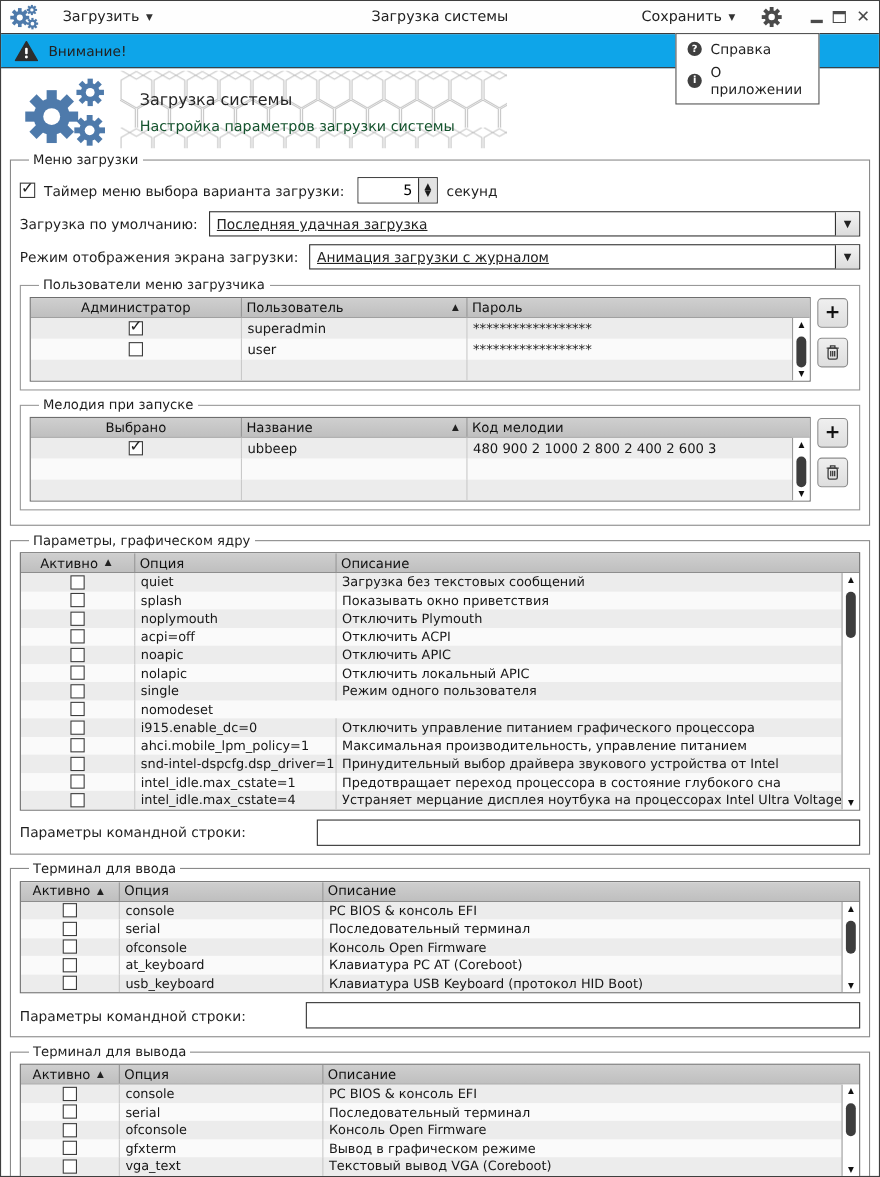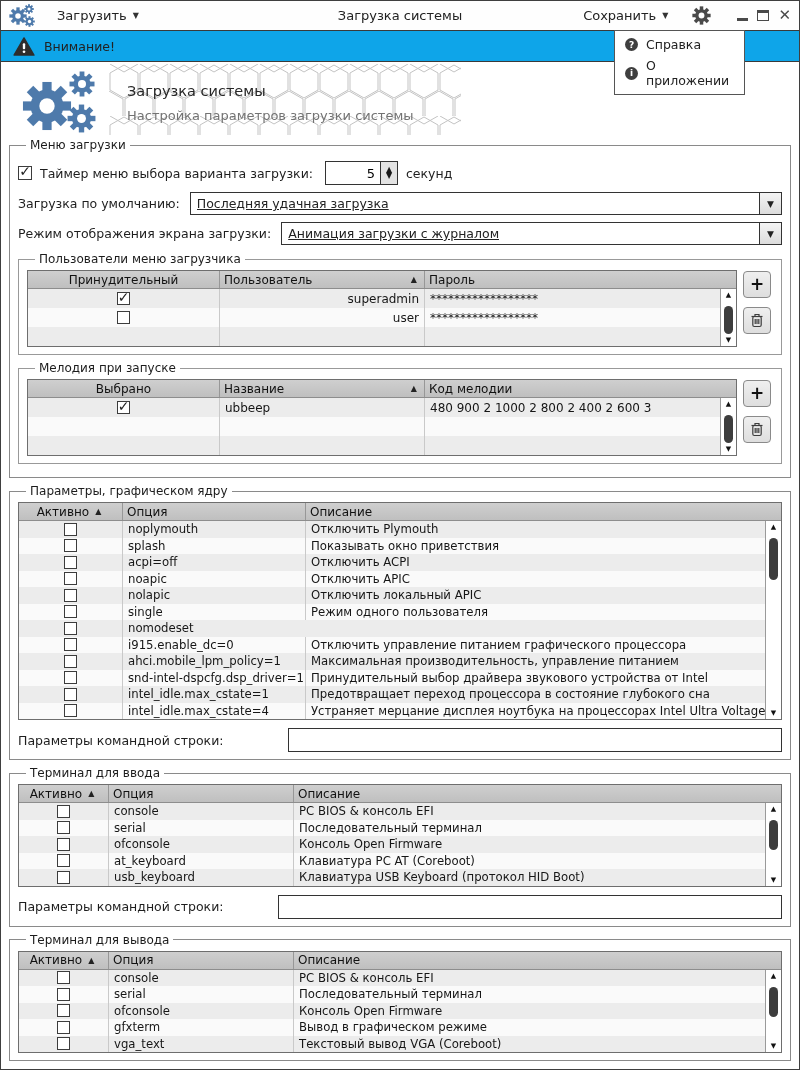--- a/index.html
+++ b/index.html
@@ -32,21 +32,21 @@
   .popmenu .mi { display:flex; align-items:center; gap:8px; padding:3px 10px; font-size:12.5px; }
   .mi-ico { width:13px; height:13px; border-radius:50%; background:#3f3f3f; color:#fff;
             font-size:9px; font-weight:bold; display:flex; align-items:center; justify-content:center; flex:0 0 auto; }
 
   
   .appheader { height:76px; position:relative; flex:0 0 auto; padding:6px 0 0 18px; display:flex; align-items:center; }
   .hexbg { position:absolute; left:108px; top:2px; width:352px; height:71px; }
   .logo { width:88px; height:64px; position:relative; flex:0 0 auto; }
   .hdr-text { margin-left:20px; position:relative; z-index:2; }
   .hdr-title { font-size:14.5px; color:#262626; margin-bottom:9px; }
-  .hdr-sub { font-size:13px; color:#737373; }
+  .hdr-sub { font-size:13px; color:#14532d; }
 
   
   fieldset { border:1px solid #8a8a8a; margin:0 8px 6px 8px; padding:4px 8px 7px 8px; }
   legend { font-size:12px; padding:0 4px; margin-left:8px; color:#1c1c1c; }
   fieldset.inner { border-color:#999; margin:4px 0 6px 0; }
 
   .frow { display:flex; align-items:center; margin:5px 0 7px 0; }
   .lbl { font-size:12.5px; color:#1e1e1e; }
 
   
@@ -86,21 +86,21 @@
   .tr:nth-child(odd) { background:#ececec; }
   .tr:nth-child(even) { background:#fafafa; }
   .td { font-size:12px; display:flex; align-items:center; padding:0 5px; border-right:1px solid #c9c9c9;
         overflow:hidden; white-space:nowrap; color:#161616; }
   .td:last-child { border-right:0; }
   .td.c-check { justify-content:center; }
   .td .cb { width:13px; height:13px; border-width:1.4px; }
 
   
   .tbl-users .th:nth-child(1), .tbl-users .td:nth-child(1) { width:192px; flex:0 0 auto; }
-  .tbl-users .th:nth-child(2), .tbl-users .td:nth-child(2) { width:205px; flex:0 0 auto;justify-content:flex-end; }
+  .tbl-users .th:nth-child(2), .tbl-users .td:nth-child(2) { width:205px; flex:0 0 auto; }
   .tbl-users .th:nth-child(3), .tbl-users .td:nth-child(3) { flex:1; }
   .tbl-melody .th:nth-child(1), .tbl-melody .td:nth-child(1) { width:192px; flex:0 0 auto; }
   .tbl-melody .th:nth-child(2), .tbl-melody .td:nth-child(2) { width:205px; flex:0 0 auto; }
   .tbl-melody .th:nth-child(3), .tbl-melody .td:nth-child(3) { flex:1; }
   .tbl-kernel .th:nth-child(1), .tbl-kernel .td:nth-child(1) { width:104px; flex:0 0 auto; }
   .tbl-kernel .th:nth-child(2), .tbl-kernel .td:nth-child(2) { width:183px; flex:0 0 auto; }
   .tbl-kernel .th:nth-child(3), .tbl-kernel .td:nth-child(3) { flex:1; }
   .tbl-term .th:nth-child(1), .tbl-term .td:nth-child(1) { width:90px; flex:0 0 auto; }
   .tbl-term .th:nth-child(2), .tbl-term .td:nth-child(2) { width:185px; flex:0 0 auto; }
   .tbl-term .th:nth-child(3), .tbl-term .td:nth-child(3) { flex:1; }
@@ -269,21 +269,21 @@
             <span>▼</span>
           </span>
         </div>
       </div>
 
       <fieldset class="inner">
         <legend>Пользователи меню загрузчика</legend>
         <div class="tblwrap">
           <div class="tbl tbl-users">
             <div class="thead">
-                <div class="th center">Принудительный</div>
+                <div class="th center">Администратор</div>
                 <div class="th">Пользователь<span class="sort">▲</span></div>
                 <div class="th">Пароль</div>
               </div>
             <div class="tbody">
               <div class="rows">
                   <div class="tr">
                     <div class="td c-check">
                       <span class="cb">
                         <span class="chk">✓</span>
                       </span>
@@ -389,29 +389,36 @@
             <div class="th center">Активно<span class="sort">▲</span></div>
             <div class="th">Опция</div>
             <div class="th">Описание</div>
           </div>
         <div class="tbody">
           <div class="rows">
               <div class="tr">
                 <div class="td c-check">
                   <span class="cb"></span>
                 </div>
+                <div class="td">quiet</div>
+                <div class="td">Загрузка без текстовых сообщений</div>
+              </div>
+              <div class="tr">
+                <div class="td c-check">
+                  <span class="cb"></span>
+                </div>
+                <div class="td">splash</div>
+                <div class="td">Показывать окно приветствия</div>
+              </div>
+              <div class="tr">
+                <div class="td c-check">
+                  <span class="cb"></span>
+                </div>
                 <div class="td">noplymouth</div>
                 <div class="td">Отключить Plymouth</div>
-              </div>
-              <div class="tr">
-                <div class="td c-check">
-                  <span class="cb"></span>
-                </div>
-                <div class="td">splash</div>
-                <div class="td">Показывать окно приветствия</div>
               </div>
               <div class="tr">
                 <div class="td c-check">
                   <span class="cb"></span>
                 </div>
                 <div class="td">acpi=off</div>
                 <div class="td">Отключить ACPI</div>
               </div>
               <div class="tr">
                 <div class="td c-check">

